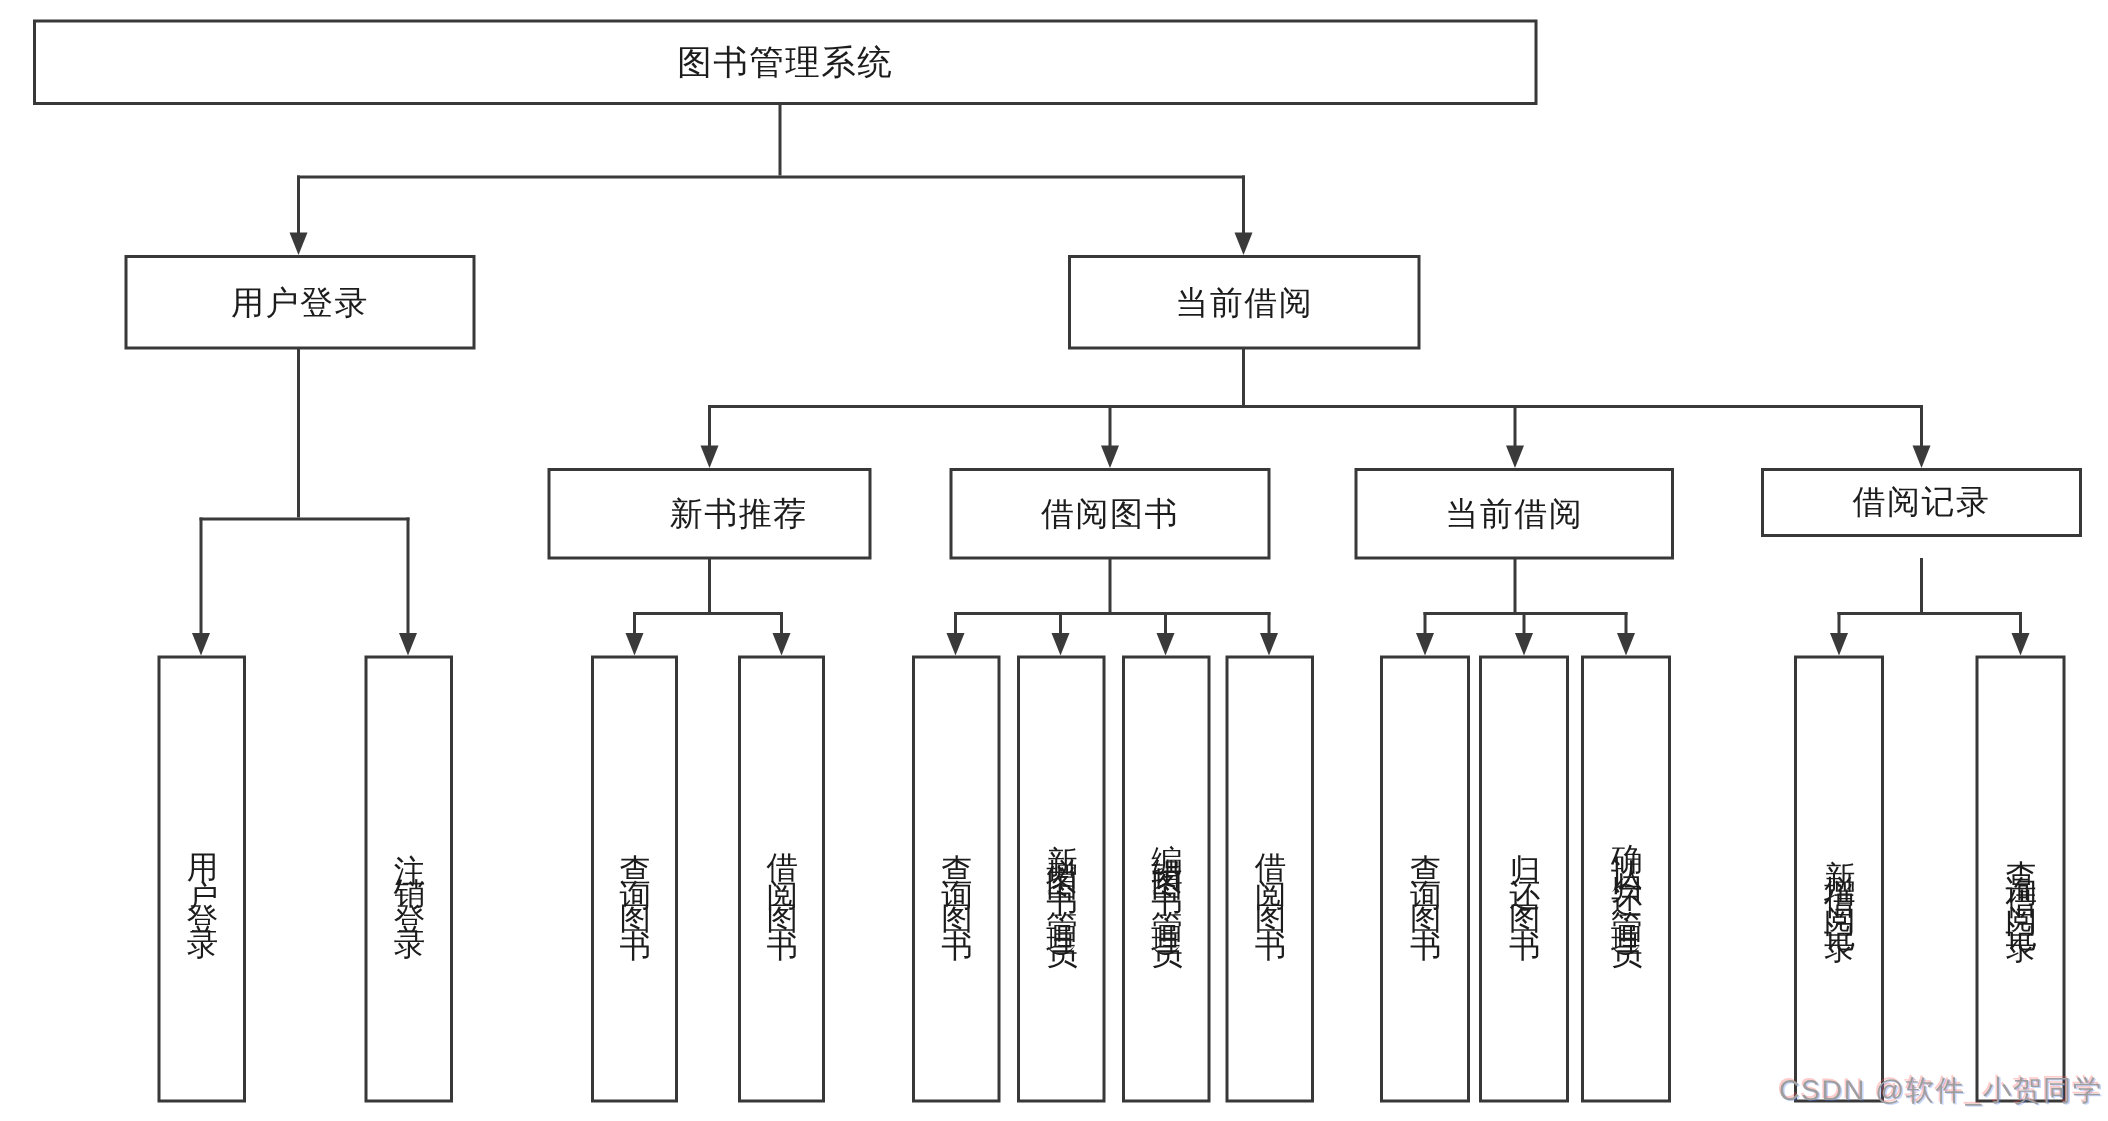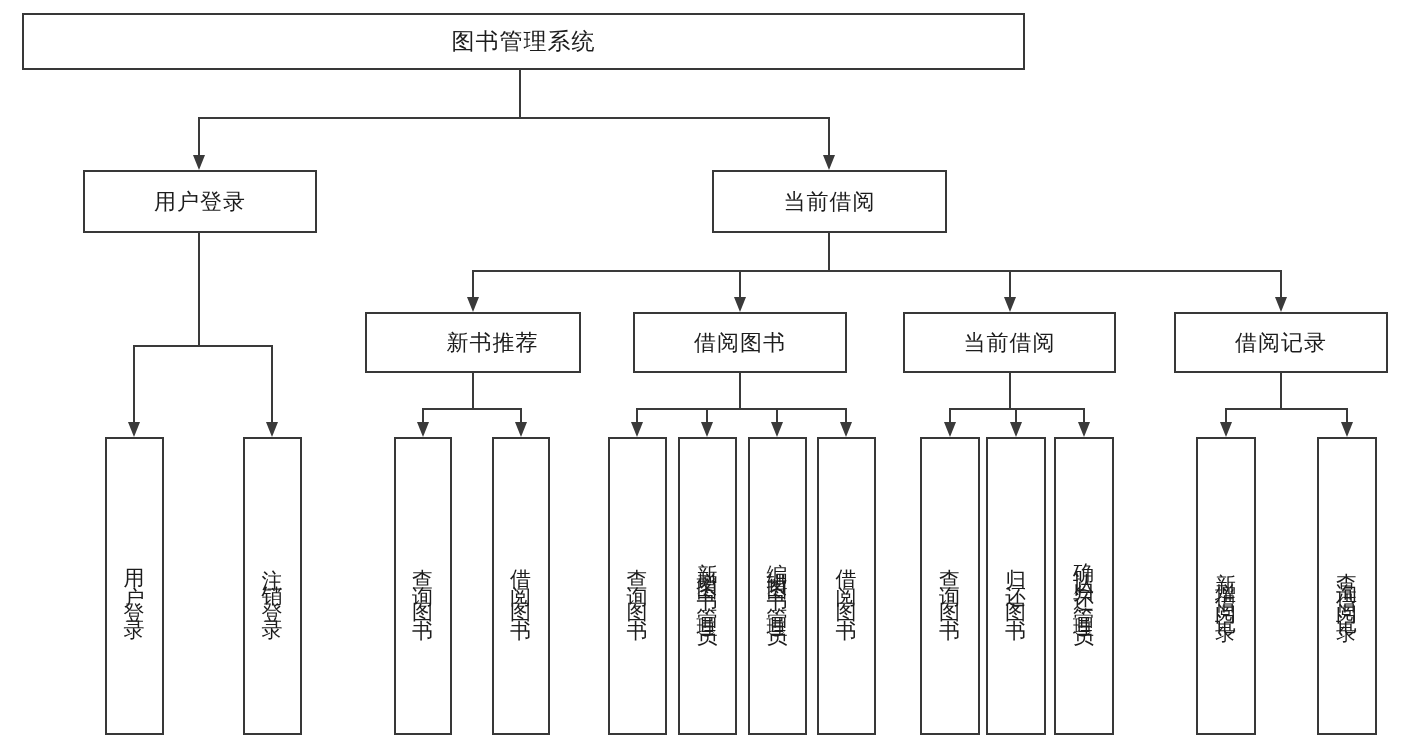--- a/index.html
+++ b/index.html
@@ -64,21 +64,21 @@
 
   <div class="node hlabel" style="left:365px;top:312px;width:216px;height:61px;padding-left:39px;">
     <span>新书推荐</span>
   </div>
   <div class="node hlabel" style="left:633px;top:312px;width:214px;height:61px;">
     <span>借阅图书</span>
   </div>
   <div class="node hlabel" style="left:903px;top:312px;width:213px;height:61px;">
     <span>当前借阅</span>
   </div>
-  <div class="node hlabel" style="left:1174px;top:312px;width:214px;height:61px;justify-content:center;">
+  <div class="node hlabel" style="left:1174px;top:312px;width:214px;height:46px;justify-content:center;">
     <span>借阅记录</span>
   </div>
 
   <div class="node leaf" style="left:105px;top:437px;width:59px;height:298px;">
     <span>用户登录</span>
   </div>
   <div class="node leaf" style="left:243px;top:437px;width:59px;height:298px;">
     <span>注销登录</span>
   </div>
 
@@ -171,14 +171,15 @@
   <div class="v" style="left:1083px;top:408px;height:15px;"></div>
   <div class="arw" style="left:1078px;top:422px;"></div>
 
   <div class="v" style="left:1280px;top:372px;height:36px;"></div>
   <div class="h" style="left:1225px;top:408px;width:123px;"></div>
   <div class="v" style="left:1225px;top:408px;height:15px;"></div>
   <div class="arw" style="left:1220px;top:422px;"></div>
   <div class="v" style="left:1346px;top:408px;height:15px;"></div>
   <div class="arw" style="left:1341px;top:422px;"></div>
 
+  <div class="watermark">CSDN @软件_小贺同学</div>
 
 </div>
 
 </body></html>

